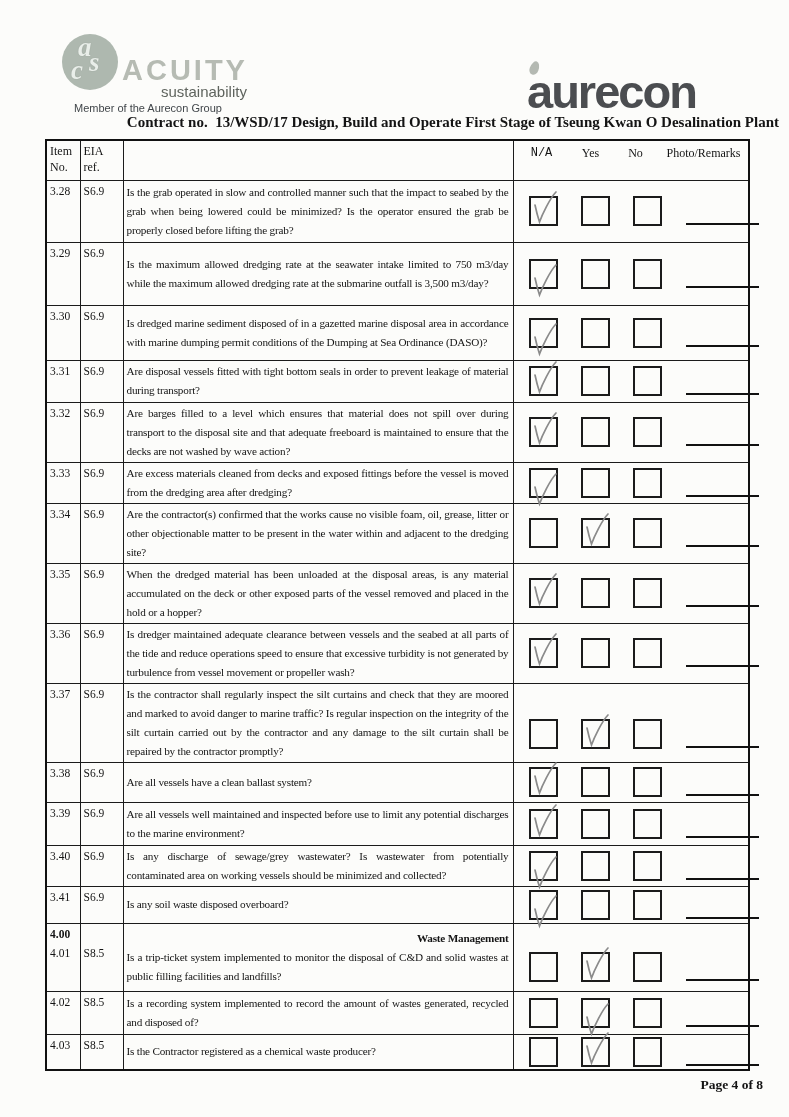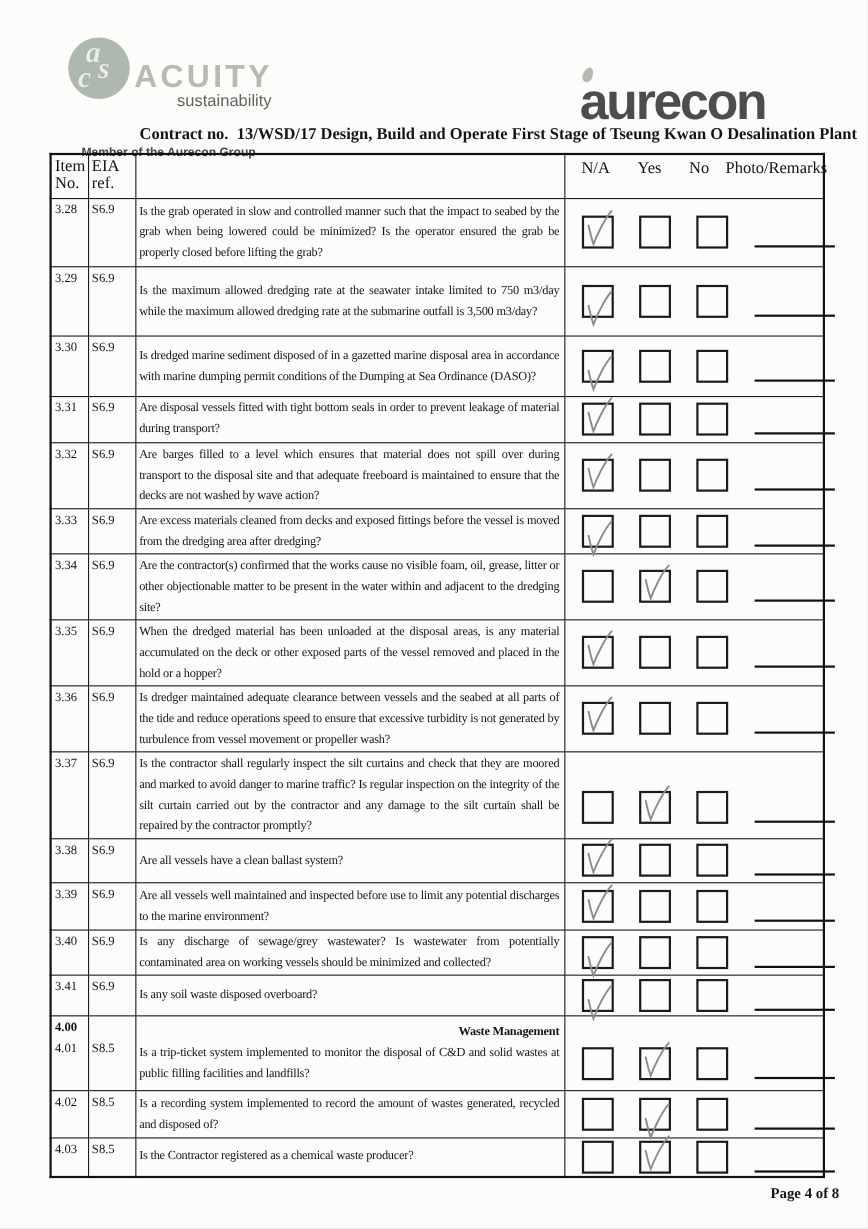--- a/index.html
+++ b/index.html
@@ -13,41 +13,41 @@
   .monogram span{position:absolute;font-family:"Liberation Serif",serif;font-style:italic;
                  font-weight:bold;color:#e9eee9;text-shadow:0 0 1px #8a958c;}
   .mono-a{left:16px;top:-2px;font-size:27px;}
   .mono-s{left:27px;top:13px;font-size:27px;}
   .mono-c{left:9px;top:21px;font-size:27px;}
   .acuity-name{position:absolute;left:64px;top:24px;font-family:"Liberation Sans",sans-serif;
                font-size:29px;font-weight:600;letter-spacing:3px;color:#b6bbb3;}
   .acuity-tag{position:absolute;left:103px;top:53px;font-family:"Liberation Sans",sans-serif;
               font-size:15px;color:#5f645e;}
   .acuity-member{position:absolute;left:16px;top:72px;font-family:"Liberation Sans",sans-serif;
-                 font-size:11px;font-weight:bold;color:#41464a;margin-top:31px;}
+                 font-size:11px;font-weight:normal;color:#41464a;}
   .aurecon{position:absolute;left:527px;top:40px;font-family:"Liberation Sans",sans-serif;
            font-size:47px;font-weight:bold;letter-spacing:-2px;color:#4b4d50;line-height:1;margin-top:28px;}
   .aurecon .leaf{position:absolute;left:3px;top:-7px;width:9px;height:14px;background:#b4b9b2;
                  border-radius:50%/60% 60% 40% 40%;transform:rotate(20deg);}
 
   .doc-title{position:absolute;left:0;right:10px;top:114px;text-align:right;
              font-size:15px;font-weight:bold;white-space:pre;}
 
   
   table.chk{position:absolute;left:45px;top:139px;width:703px;border-collapse:collapse;
             table-layout:fixed;}
   table.chk{border:2.5px solid #111;}
   .chk th,.chk td{border:1.8px solid #1b1b1b;padding:0;}
   .chk thead tr{height:40px;}
-  .chk th{font-weight:normal;text-align:left;vertical-align:top;font-size:15px;
+  .chk th{font-weight:normal;text-align:left;vertical-align:top;font-size:12px;
           padding:2px 3px;line-height:16px;}
   .chk th.h-ans{padding:4px 0 0 0;}
   .h-ans-labels{display:flex;}
   .h-ans-labels span{display:block;text-align:center;flex:none;}
-  .h-na{width:56px;} .h-yes{width:42px;} .h-no{width:48px;} .h-photo{width:88px;}
+  .h-na{width:56px;font-family:Liberation Mono, monospace;} .h-yes{width:42px;} .h-no{width:48px;} .h-photo{width:88px;}
 
   td.c-item,td.c-eia{vertical-align:top;font-size:11.5px;line-height:19px;
                      padding:1px 1px 0 3px;}
   td.c-q{vertical-align:middle;font-size:11.2px;line-height:19px;letter-spacing:-0.2px;
          padding:1px 4px 1px 3px;}
   .qtext{text-align:justify;}
   .sec-title{font-weight:bold;text-align:right;}
   .item-b{font-weight:bold;}
 
   td.c-ans{vertical-align:middle;padding:0 0 0 15px;overflow:visible;}

